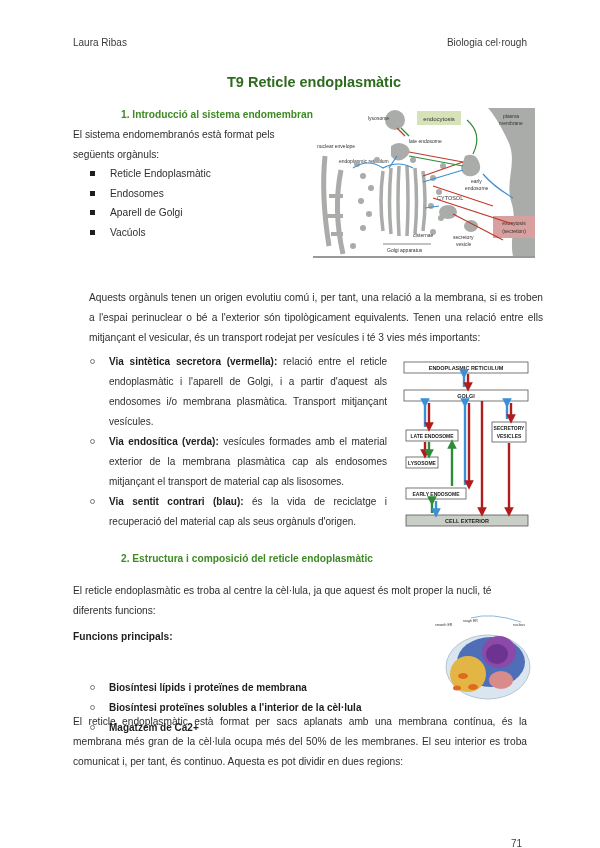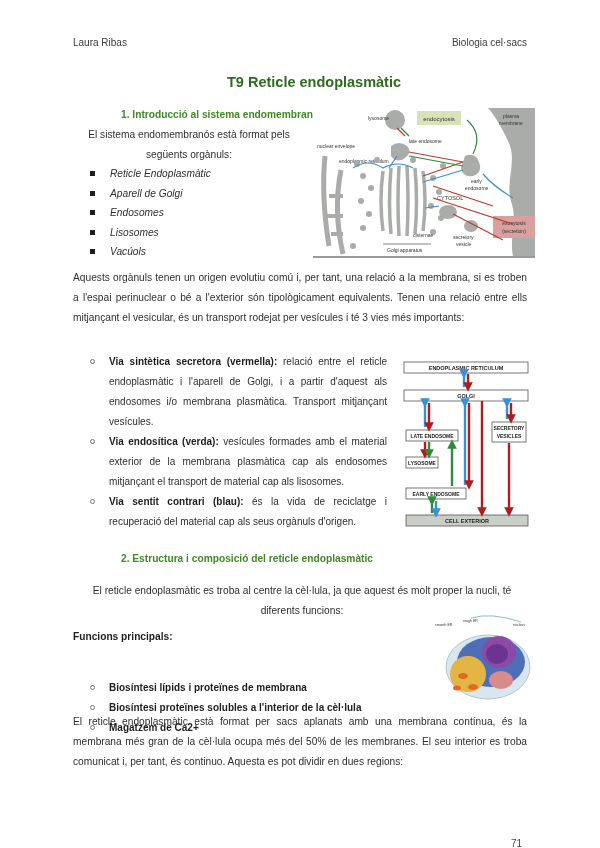--- a/index.html
+++ b/index.html
@@ -8,54 +8,53 @@
   .page { position: absolute; left: 0; top: 0; width: 600px; height: 682px; }
 
   .hdr { position: absolute; top: 37px; font-size: 10px; color: #3a3a3a; }
   .hdr.left { left: 73px; }
   .hdr.right { right: 73px; }
 
   .title { position: absolute; top: 74px; left: 0; width: 600px; text-align: center;
            font-size: 14.5px; font-weight: bold; color: #2e6b1f; padding-left: 28px; }
 
   .sec { position: absolute; left: 73px; font-size: 10.2px; font-weight: bold; color: #3f8a24; margin-left: 48px; }
-  .p { position: absolute; left: 73px; font-size: 10.2px; line-height: 20px; color: #2e2e2e; text-align: center; }
+  .p { position: absolute; left: 73px; font-size: 10.2px; line-height: 20px; color: #2e2e2e; }
   .just { text-align: justify; text-align-last: left; }
 
-  ul.sq { position: absolute; left: 90px; list-style: none; font-size: 10.2px; color: #2e2e2e; font-style: italic; }
+  ul.sq { position: absolute; left: 90px; list-style: none; font-size: 10.2px; color: #2e2e2e; }
   ul.sq li { height: 19.5px; line-height: 19.5px; position: relative; padding-left: 20px; }
   ul.sq li .b { position: absolute; left: 0; top: 7px; width: 5px; height: 5px; background: #1e1e1e; }
 
   ul.circ { position: absolute; left: 90px; list-style: none; font-size: 10px; color: #2e2e2e; }
   ul.circ li { position: relative; padding-left: 19px; line-height: 20px; }
   ul.circ li .o { position: absolute; left: 0; top: 7px; width: 5px; height: 5px;
                   border: 1px solid #777; border-radius: 50%; }
   .bold { font-weight: bold; color: #1e1e1e; }
 
   .fig { position: absolute; }
   .pagenum { position: absolute; left: 511px; top: 793px; font-size: 10px; color: #444; margin-top: 45px; }
 </style>
 </head>
 <body>
 
 <div class="page">
 
   <div class="hdr left">Laura Ribas</div>
-  <div class="hdr right">Biologia cel·sacs</div>
+  <div class="hdr right">Biologia cel·rough</div>
 
   <div class="title">T9 Reticle endoplasmàtic</div>
 
   <div class="sec" style="top:109px;">1. Introducció al sistema endomembranós</div>
   <div class="p" style="top:125px; width:232px;">El sistema endomembranós està format pels següents orgànuls:</div>
 
   <ul class="sq" style="top:164px;">
     <li><span class="b"></span><span>Reticle Endoplasmàtic</span></li>
+    <li><span class="b"></span><span>Endosomes</span></li>
     <li><span class="b"></span><span>Aparell de Golgi</span></li>
-    <li><span class="b"></span><span>Endosomes</span></li>
-    <li><span class="b"></span><span>Lisosomes</span></li>
     <li><span class="b"></span><span>Vacúols</span></li>
   </ul>
 
   <svg class="fig" style="left:313px; top:106px;" width="222" height="152" viewBox="0 0 222 152">
     <rect x="0" y="0" width="222" height="152" fill="#ffffff"></rect>
 
     <path d="M175 2 L222 2 L222 150 L200 150 C196 130 205 115 198 95 C192 75 205 55 195 35 C188 20 182 10 175 2 Z" fill="#a9aca8"></path>
     <rect x="104" y="5" width="44" height="14" fill="#d8e2b8"></rect>
     <text x="126" y="15" font-size="6" text-anchor="middle" fill="#333" font-family="Liberation Sans, sans-serif">endocytosis</text>
     <text x="190" y="12" font-size="5" fill="#333" font-family="Liberation Sans, sans-serif">plasma</text>
@@ -127,21 +126,21 @@
       <path d="M160 48 q10 -20 -6 -34" stroke="#2e8b3a"></path>
       <path d="M40 62 q15 -10 30 0 q15 -8 30 0" stroke="#3a8fd6"></path>
       <path d="M150 64 L110 76" stroke="#3a8fd6"></path>
       <path d="M170 68 q10 12 30 24" stroke="#3a8fd6"></path>
       <path d="M126 100 L112 102" stroke="#3a8fd6"></path>
       <path d="M84 50 L76 62" stroke="#3a8fd6"></path>
     </g>
     <line x1="0" y1="151" x2="222" y2="151" stroke="#333" stroke-width="1"></line>
   </svg>
 
-  <div class="p just" style="top:268px; width:454px;">Aquests orgànuls tenen un origen evolutiu comú i, per tant, una relació a la membrana, si es troben a l'espai perinuclear o bé a l'exterior són tipològicament equivalents. Tenen una relació entre ells mitjançant el vesicular, és un transport rodejat per vesícules i té 3 vies més importants:</div>
+  <div class="p just" style="top:288px; width:454px;margin-left:16px;">Aquests orgànuls tenen un origen evolutiu comú i, per tant, una relació a la membrana, si es troben a l'espai perinuclear o bé a l'exterior són tipològicament equivalents. Tenen una relació entre ells mitjançant el vesicular, és un transport rodejat per vesícules i té 3 vies més importants:</div>
 
   <ul class="circ" style="top:352px; width:297px;">
     <li class="just"><span class="o"></span><span class="bold">Via sintètica secretora (vermella):</span><span> relació entre el reticle endoplasmàtic i l'aparell de Golgi, i a partir d'aquest als endosomes i/o membrana plasmàtica. Transport mitjançant vesícules.</span></li>
     <li class="just"><span class="o"></span><span class="bold">Via endosítica (verda):</span><span> vesícules formades amb el material exterior de la membrana plasmàtica cap als endosomes mitjançant el transport de material cap als lisosomes.</span></li>
     <li class="just"><span class="o"></span><span class="bold">Via sentit contrari (blau):</span><span> és la vida de reciclatge i recuperació del material cap als seus orgànuls d'origen.</span></li>
   </ul>
 
   <svg class="fig" style="left:402px; top:360px;" width="130" height="168" viewBox="0 0 130 168">
     <defs>
       <marker id="ar" markerWidth="4" markerHeight="4" refX="2" refY="2" orient="auto">

